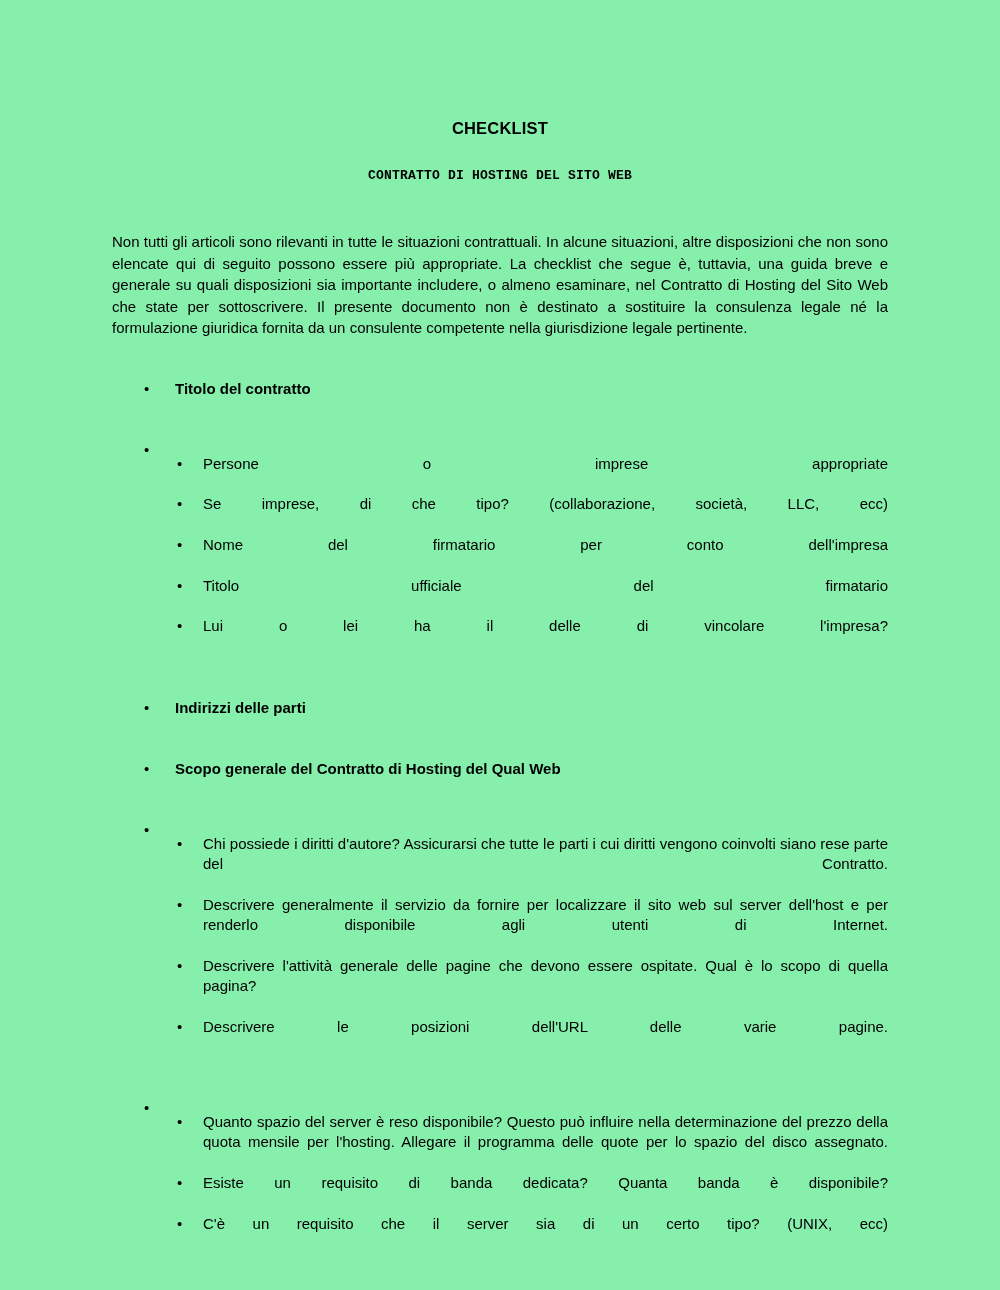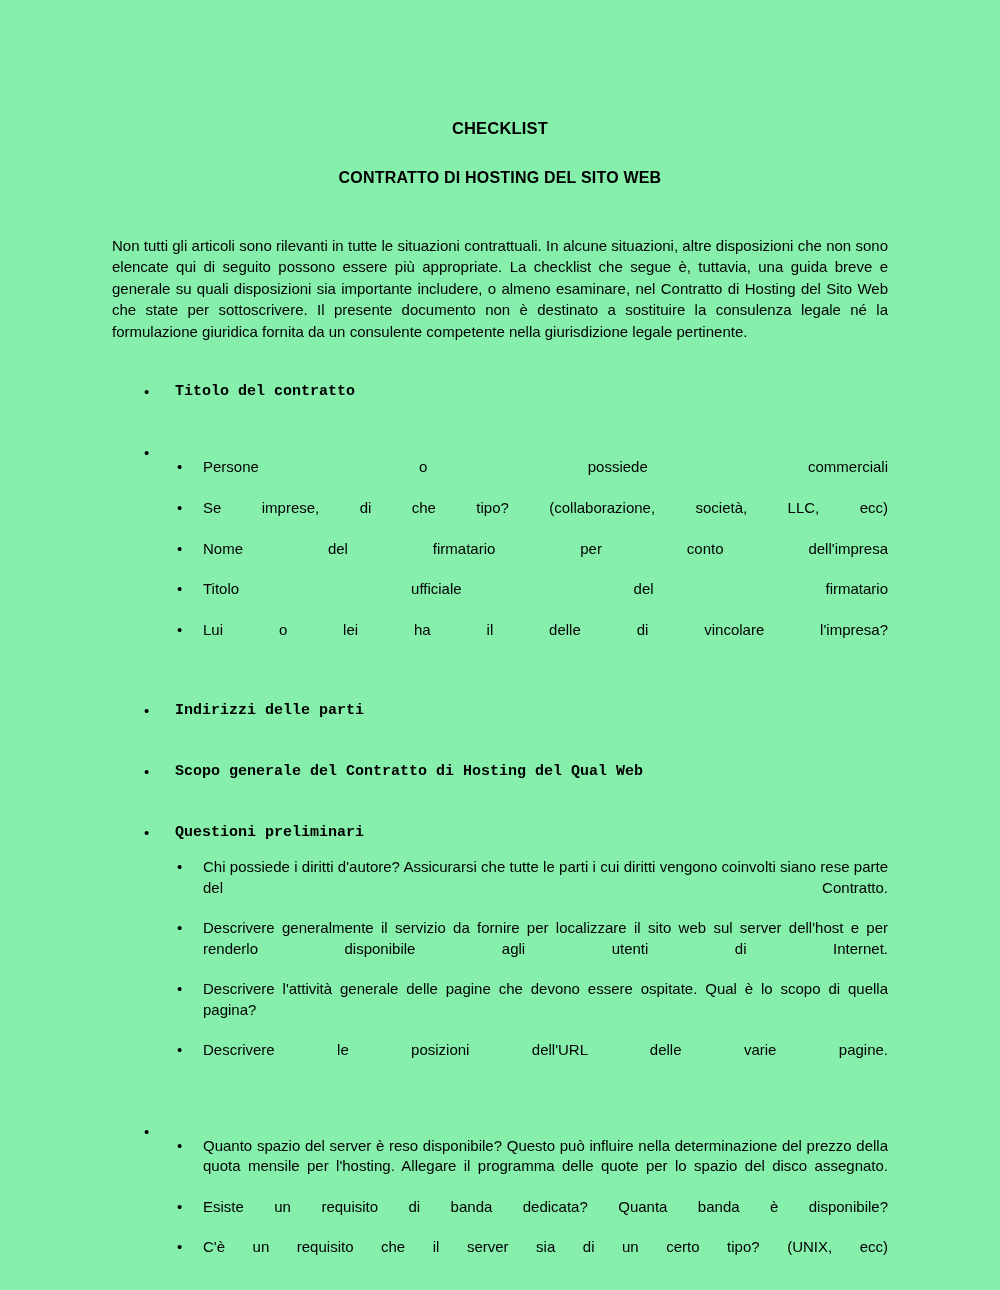--- a/index.html
+++ b/index.html
@@ -29,27 +29,28 @@
   .doc-title {
     font-size: 16.5px;
     font-weight: bold;
     text-align: center;
     letter-spacing: 0.2px;
     margin: 0;
     padding-top: 119px;
     line-height: 1.2;
   }
   .doc-subtitle {
-    font-size: 16px;
+    font-size: 13px;
     font-weight: bold;
     text-align: center;
     letter-spacing: 0.2px;
     margin: 0;
     padding-top: 29px;
     line-height: 1.2;
+    font-family: Liberation Mono, monospace;
   }
 
   
   .intro {
     font-size: 15px;
     text-align: justify;
     text-justify: inter-word;
     line-height: 21.5px;
     margin: 0;
     padding-top: 48px;
@@ -75,21 +76,20 @@
     top: 0;
     font-size: 15px;
     line-height: 20px;
     width: 10px;
   }
   .section-title {
     font-size: 15px;
     font-weight: bold;
     line-height: 20px;
     margin: 0;
-    font-family: Liberation Mono, monospace;
   }
 
   
   .subitems {
     margin: 0;
     padding: 0;
     list-style: none;
     padding-top: 14px;
   }
   .subitem {
@@ -137,21 +137,21 @@
     <ul class="sections">
         <li class="section">
           <span class="bullet bullet-glyph">•</span>
           <div class="section-title">Titolo del contratto</div>
         </li>
         <li class="section">
           <span class="bullet bullet-glyph">•</span>
           <ul class="subitems">
             <li class="subitem">
               <span class="bullet bullet-glyph">•</span>
-              <span class="txt">Persone o possiede commerciali</span>
+              <span class="txt">Persone o imprese appropriate</span>
             </li>
             <li class="subitem">
               <span class="bullet bullet-glyph">•</span>
               <span class="txt">Se imprese, di che tipo? (collaborazione, società, LLC, ecc)</span>
             </li>
             <li class="subitem">
               <span class="bullet bullet-glyph">•</span>
               <span class="txt">Nome del firmatario per conto dell'impresa</span>
             </li>
             <li class="subitem">
@@ -167,21 +167,20 @@
         <li class="section">
           <span class="bullet bullet-glyph">•</span>
           <div class="section-title">Indirizzi delle parti</div>
         </li>
         <li class="section">
           <span class="bullet bullet-glyph">•</span>
           <div class="section-title">Scopo generale del Contratto di Hosting del Qual Web</div>
         </li>
         <li class="section">
           <span class="bullet bullet-glyph">•</span>
-          <div class="section-title">Questioni preliminari</div>
           <ul class="subitems">
             <li class="subitem">
               <span class="bullet bullet-glyph">•</span>
               <span class="txt">Chi possiede i diritti d'autore? Assicurarsi che tutte le parti i cui diritti vengono coinvolti siano rese parte del Contratto.</span>
             </li>
             <li class="subitem">
               <span class="bullet bullet-glyph">•</span>
               <span class="txt">Descrivere generalmente il servizio da fornire per localizzare il sito web sul server dell'host e per renderlo disponibile agli utenti di Internet.</span>
             </li>
             <li class="subitem">

